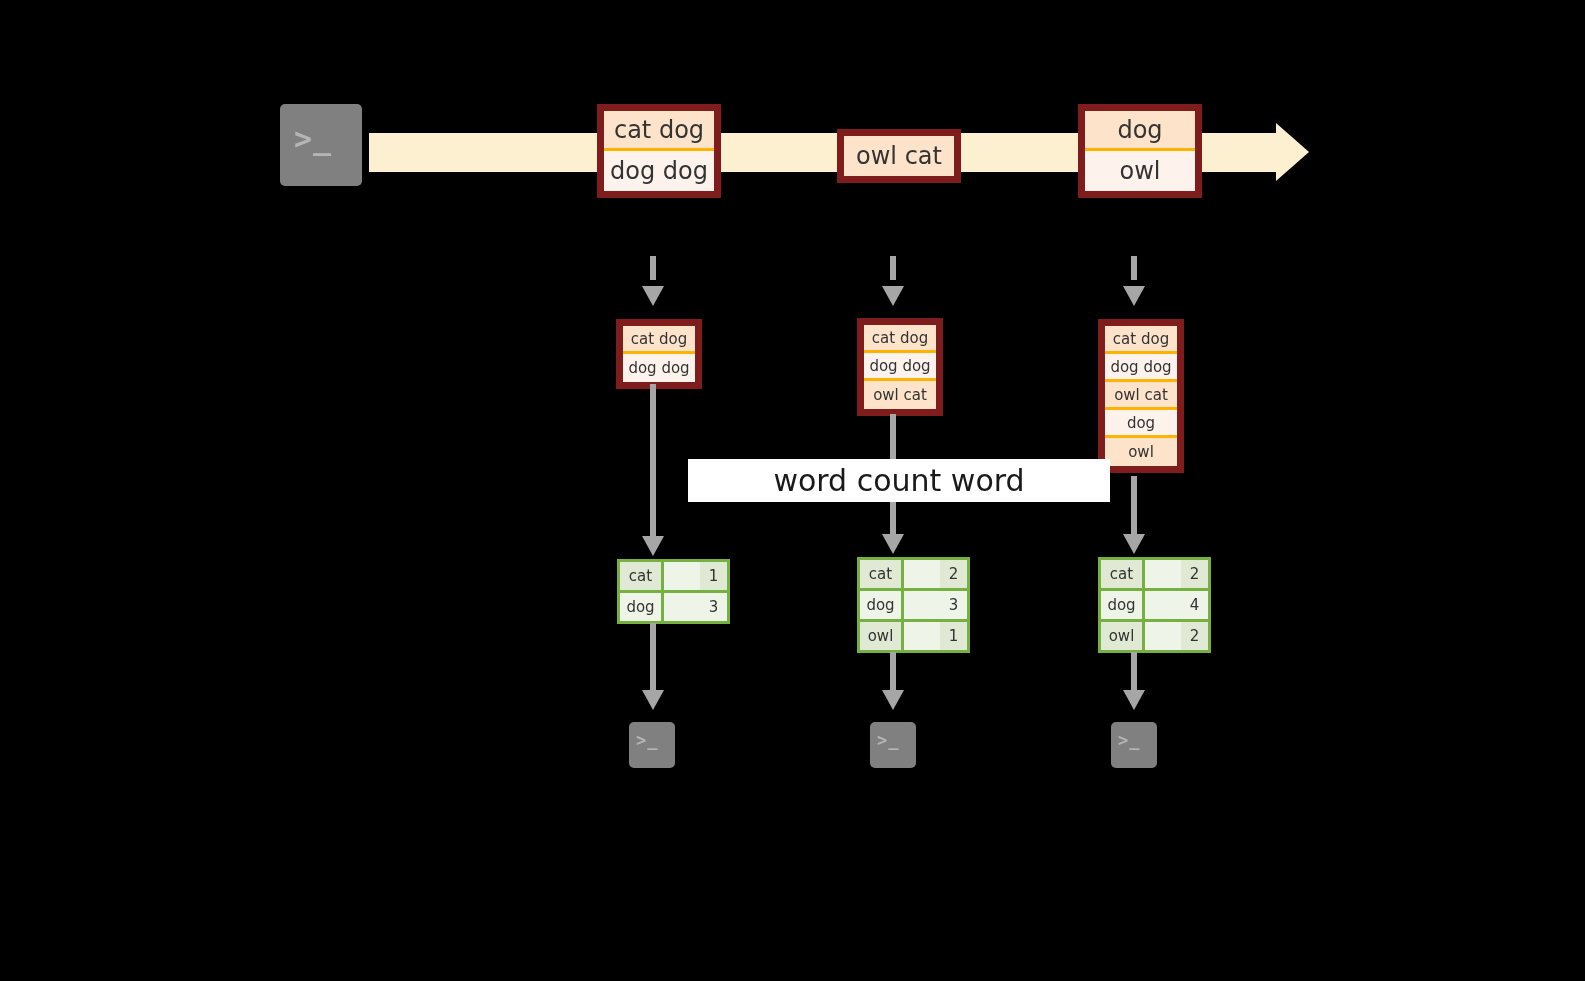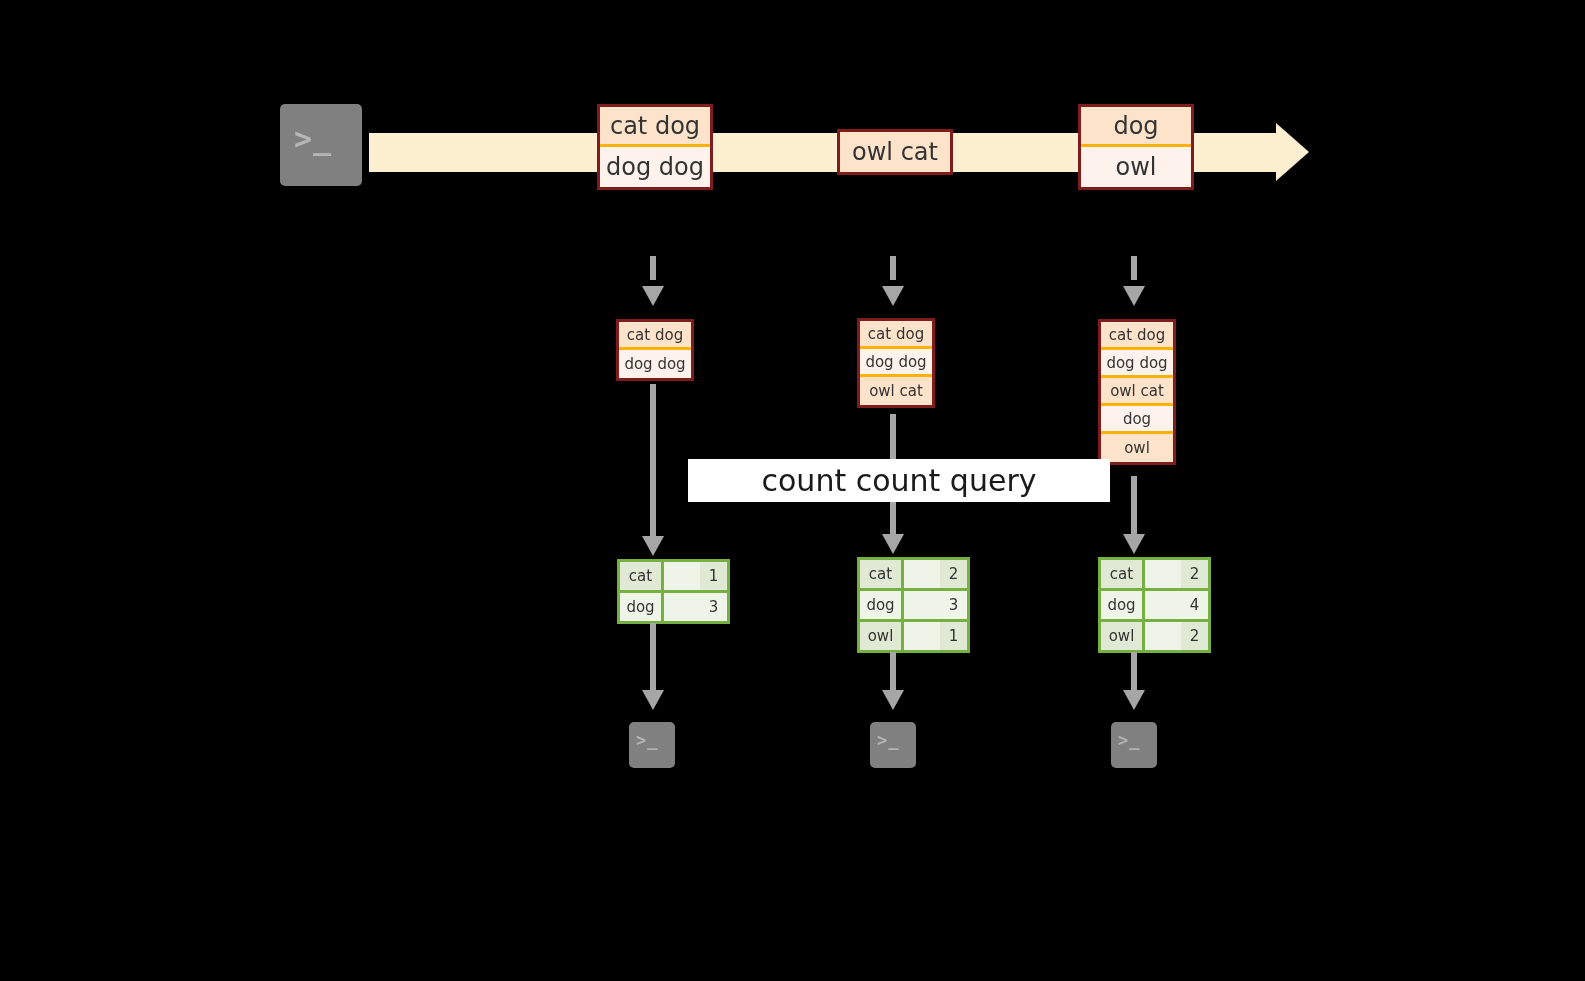--- a/index.html
+++ b/index.html
@@ -66,21 +66,21 @@
     position: absolute;
     width: 0; height: 0;
     border-top: 29px solid transparent;
     border-bottom: 29px solid transparent;
     border-left: 33px solid #fdf0d0;
   }
 
   
   .msg-stack {
     position: absolute;
-    border: 3px solid #7f1d1d;
+    border: 7px solid #7f1d1d;
     box-sizing: content-box;
     background: #fdf0e4;
   }
   .msg-row {
     box-sizing: border-box;
     display: flex;
     align-items: center;
     justify-content: center;
     color: #333333;
     background: #fdeee0;
@@ -272,15 +272,15 @@
   <div class="g-shaft" style="left:1131px; top:652px; height:38px;"></div>
   <div class="g-head" style="left:1123px; top:690px;"></div>
 
   <div class="term" style="left:1102px; top:713px; width:64px; height:64px;">
     <div class="hatch"></div>
     <div class="inner">
       <span class="prompt" style="left:7px; top:10px; font-size:17px;">&gt;_</span>
     </div>
   </div>
 
-  <div class="label-band" style="left:688px; top:459px; width:422px; height:43px; font-size:30px;">count count query</div>
+  <div class="label-band" style="left:688px; top:459px; width:422px; height:43px; font-size:30px;">word count word</div>
 
 </div>
 
 </body></html>

